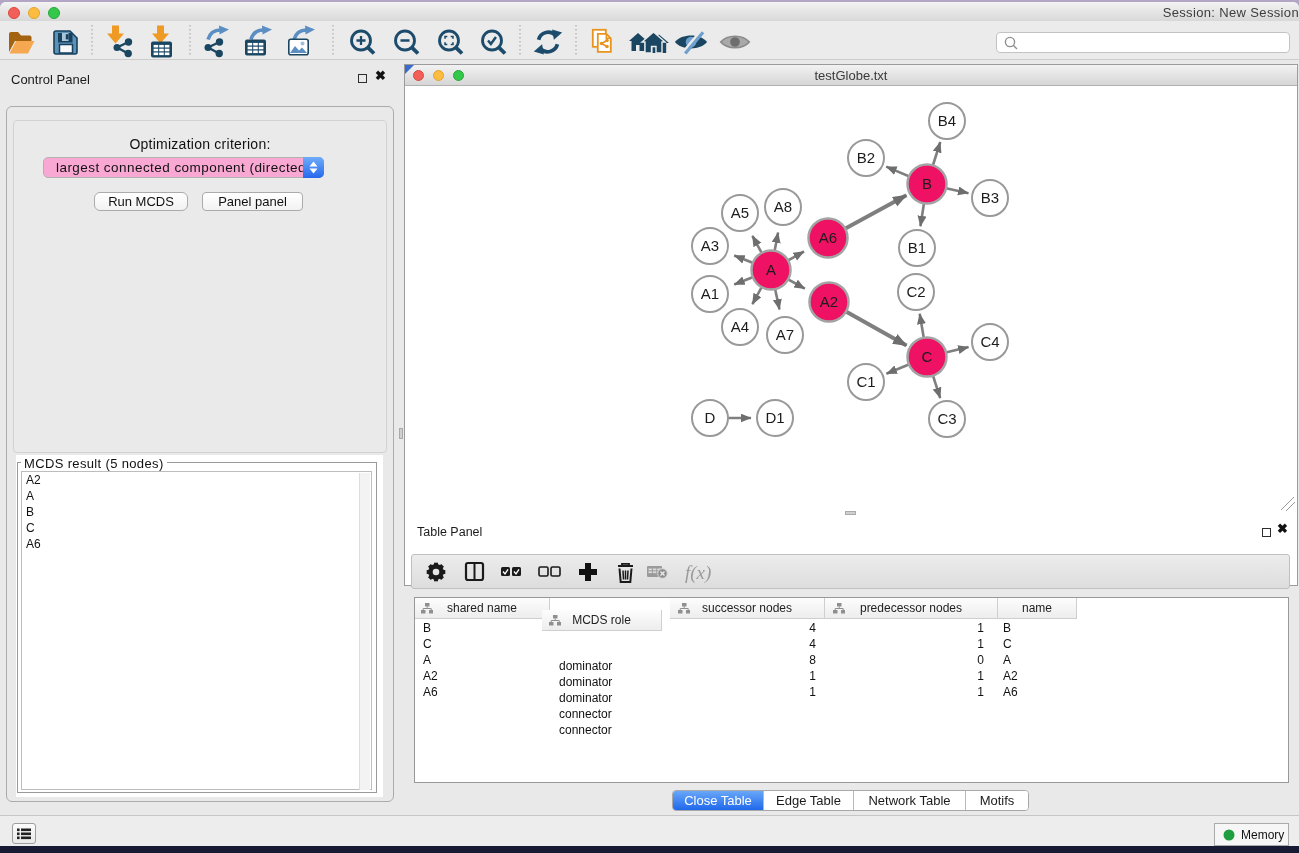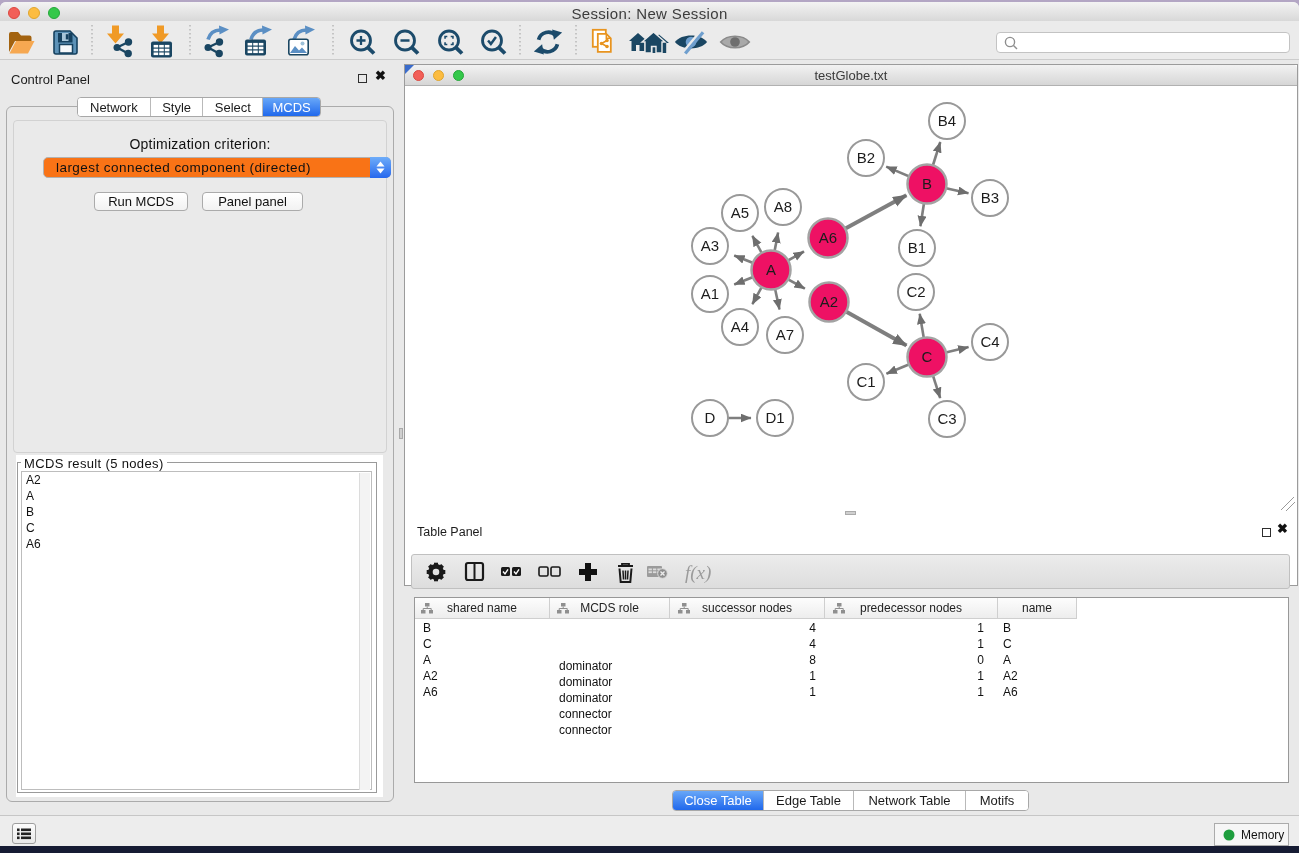--- a/index.html
+++ b/index.html
@@ -2,39 +2,39 @@
 <html><head><meta charset="utf-8">
 <style>
 *{margin:0;padding:0;box-sizing:border-box;}
 html,body{width:1299px;height:853px;overflow:hidden;}
 body{font-family:"Liberation Sans",sans-serif;background:#161b33;position:relative;}
 .abs{position:absolute;}
 #desktop-top{left:0;top:0;width:1299px;height:10px;background:#b3a6c4;}
 #appwin{left:0;top:2px;width:1299px;height:844px;background:#e9e9e9;border-radius:6px 6px 0 0;overflow:hidden;}
 #titlebar{left:0;top:0;width:1299px;height:20px;background:linear-gradient(#f3f3f3,#d8d8d8);border-bottom:1px solid #acacac;}
 .tl{width:12px;height:12px;border-radius:50%;top:5px;}
-#title{width:100%;text-align:center;top:3px;font-size:15px;letter-spacing:0.35px;color:#3c3c3c;}
+#title{width:100%;text-align:right;top:3px;font-size:13px;letter-spacing:0.35px;color:#3c3c3c;}
 #toolbar{left:0;top:19px;width:1299px;height:39px;background:#ebebeb;border-bottom:1px solid #cccccc;}
 #searchbox{left:996px;top:11px;width:294px;height:21px;background:#fff;border:1px solid #c3c3c3;border-radius:4px;}
 
 #cp-title{left:11px;top:70px;font-size:13px;color:#1c1c1c;}
 #cp-float{left:358px;top:72px;width:9px;height:9px;border:1.5px solid #2e2e2e;}
 #cp-close{left:375px;top:66px;font-size:13px;color:#111;font-weight:700;}
 #cp-panel{left:6px;top:104px;width:388px;height:696px;border:1px solid #ababab;border-radius:6px;background:#e9e9e9;}
 #cp-inner{left:13px;top:118px;width:374px;height:333px;border:1px solid #d2d2d2;border-radius:4px;background:#eaeaea;}
 .tabs{display:flex;background:#fff;border:1px solid #a8a8a8;border-radius:4px;overflow:hidden;}
 #cp-tabs{left:77px;top:95px;width:244px;height:20px;}
 .tab{font-size:13px;color:#1b1b1b;text-align:center;line-height:19px;border-right:1px solid #b9b9b9;background:#fff;}
 .tab:last-child{border-right:none;}
 .tabsel{background:linear-gradient(#68a7f8,#2068ec);color:#fff;}
 #opt-label{left:0px;top:134px;width:400px;text-align:center;font-size:14px;letter-spacing:0.25px;color:#111;}
-#dropdown{left:43px;top:155px;width:348px;height:21px;background:#f97316;border:1px solid #b2b2b2;border-radius:5px;font-size:13.5px;letter-spacing:0.45px;color:#111;line-height:19px;padding-left:12px;}
+#dropdown{left:43px;top:155px;width:281px;height:21px;background:#f9a8d4;border:1px solid #b2b2b2;border-radius:5px;font-size:13.5px;letter-spacing:0.45px;color:#111;line-height:19px;padding-left:12px;}
 #dd-step{right:-1px;top:-1px;width:21px;height:21px;border-radius:0 5px 5px 0;background:linear-gradient(#6fadf9,#2668ee);}
 .btn{background:linear-gradient(#ffffff,#f2f2f2);border:1px solid #ababab;border-radius:4px;font-size:13px;color:#111;text-align:center;line-height:17px;height:19px;}
-#btn-run{left:94px;top:190px;width:94px;}
+#btn-run{left:94px;top:190px;width:94px;border-radius:6px;}
 #btn-close{left:202px;top:190px;width:101px;}
 #mcds-white{left:16px;top:453px;width:367px;height:342px;background:#fff;}
 #mcds-fs{left:17px;top:460px;width:360px;height:331px;border:1px solid #9a9a9a;}
 #mcds-legend{left:21px;top:454px;background:#fff;font-size:13px;letter-spacing:0.35px;color:#111;padding:0 3px;}
 #mcds-list{left:21px;top:469px;width:351px;height:319px;background:#fff;border:1px solid #bdbdbd;font-size:12px;color:#111;}
 #mcds-sb{right:1px;top:1px;width:11px;height:317px;background:#f3f3f3;border-left:1px solid #dcdcdc;}
 .mi{padding-left:4px;height:16px;line-height:16px;}
 
 #netwin{left:404px;top:62px;width:894px;height:522px;border:1px solid #9b9b9b;background:#fff;}
 #nw-tb{left:0;top:0;width:892px;height:21px;background:linear-gradient(#f2f2f2,#d6d6d6);border-bottom:1px solid #b1b1b1;border-radius:4px 4px 0 0;}
@@ -223,26 +223,20 @@
           <circle cx="7" cy="7" r="4.6" stroke="#8e8e8e" stroke-width="1.4" fill="none"></circle>
           <line x1="10.5" y1="10.5" x2="14" y2="14" stroke="#8e8e8e" stroke-width="1.4"></line>
         </svg>
       </div>
   </div>
   <div class="abs" id="cp-title">Control Panel</div>
   <div class="abs" id="cp-float"></div>
   <div class="abs" id="cp-close">✖</div>
   <div class="abs" id="cp-panel"></div>
   <div class="abs" id="cp-inner"></div>
-  <div class="abs tabs" id="cp-tabs">
-    <div class="tab" style="width:73px;">Network</div>
-    <div class="tab" style="width:53px;">Style</div>
-    <div class="tab" style="width:60px;">Select</div>
-    <div class="tab tabsel" style="width:57px;">MCDS</div>
-  </div>
   <div class="abs" id="opt-label">Optimization criterion:</div>
   <div class="abs" id="dropdown">largest connected component (directed)
     <div class="abs" id="dd-step">
         <svg width="21" height="21">
           <path d="M10.5,4.5 l4,5 h-8 Z" fill="#fff"></path>
           <path d="M10.5,16.5 l4,-5 h-8 Z" fill="#fff"></path>
         </svg>
       </div>
   </div>
   <div class="abs btn" id="btn-run">Run MCDS</div>
@@ -409,21 +403,21 @@
       <text x="273" y="24" font-family="Liberation Serif, serif" font-style="italic" font-size="19" fill="#9b9b9b">f(x)</text>
     </svg>
   </div>
   <div class="abs" id="tbl">
     <div class="abs hc" style="left:0;width:135px;"><svg class="hi" width="12" height="11" style="position:absolute;left:6px;top:5px">
           <rect x="4" y="0" width="4.5" height="3.5" fill="#8f8f8f"></rect>
           <rect x="0" y="7" width="4.5" height="3.5" fill="#8f8f8f"></rect>
           <rect x="8" y="7" width="4.5" height="3.5" fill="#8f8f8f"></rect>
           <path d="M6.2,3.5 v2 M2.2,7 v-1.5 h8 V7" stroke="#8f8f8f" fill="none"></path>
         </svg>shared name</div>
-    <div class="abs hc" style="left:135px;width:120px;"><svg class="hi" width="12" height="11" style="position:absolute;left:7px;top:5px">
+    <div class="abs hc" style="left:127px;width:120px;margin-top:12px;"><svg class="hi" width="12" height="11" style="position:absolute;left:7px;top:5px">
           <rect x="4" y="0" width="4.5" height="3.5" fill="#8f8f8f"></rect>
           <rect x="0" y="7" width="4.5" height="3.5" fill="#8f8f8f"></rect>
           <rect x="8" y="7" width="4.5" height="3.5" fill="#8f8f8f"></rect>
           <path d="M6.2,3.5 v2 M2.2,7 v-1.5 h8 V7" stroke="#8f8f8f" fill="none"></path>
         </svg>MCDS role</div>
     <div class="abs hc" style="left:255px;width:155px;"><svg class="hi" width="12" height="11" style="position:absolute;left:8px;top:5px">
           <rect x="4" y="0" width="4.5" height="3.5" fill="#8f8f8f"></rect>
           <rect x="0" y="7" width="4.5" height="3.5" fill="#8f8f8f"></rect>
           <rect x="8" y="7" width="4.5" height="3.5" fill="#8f8f8f"></rect>
           <path d="M6.2,3.5 v2 M2.2,7 v-1.5 h8 V7" stroke="#8f8f8f" fill="none"></path>

